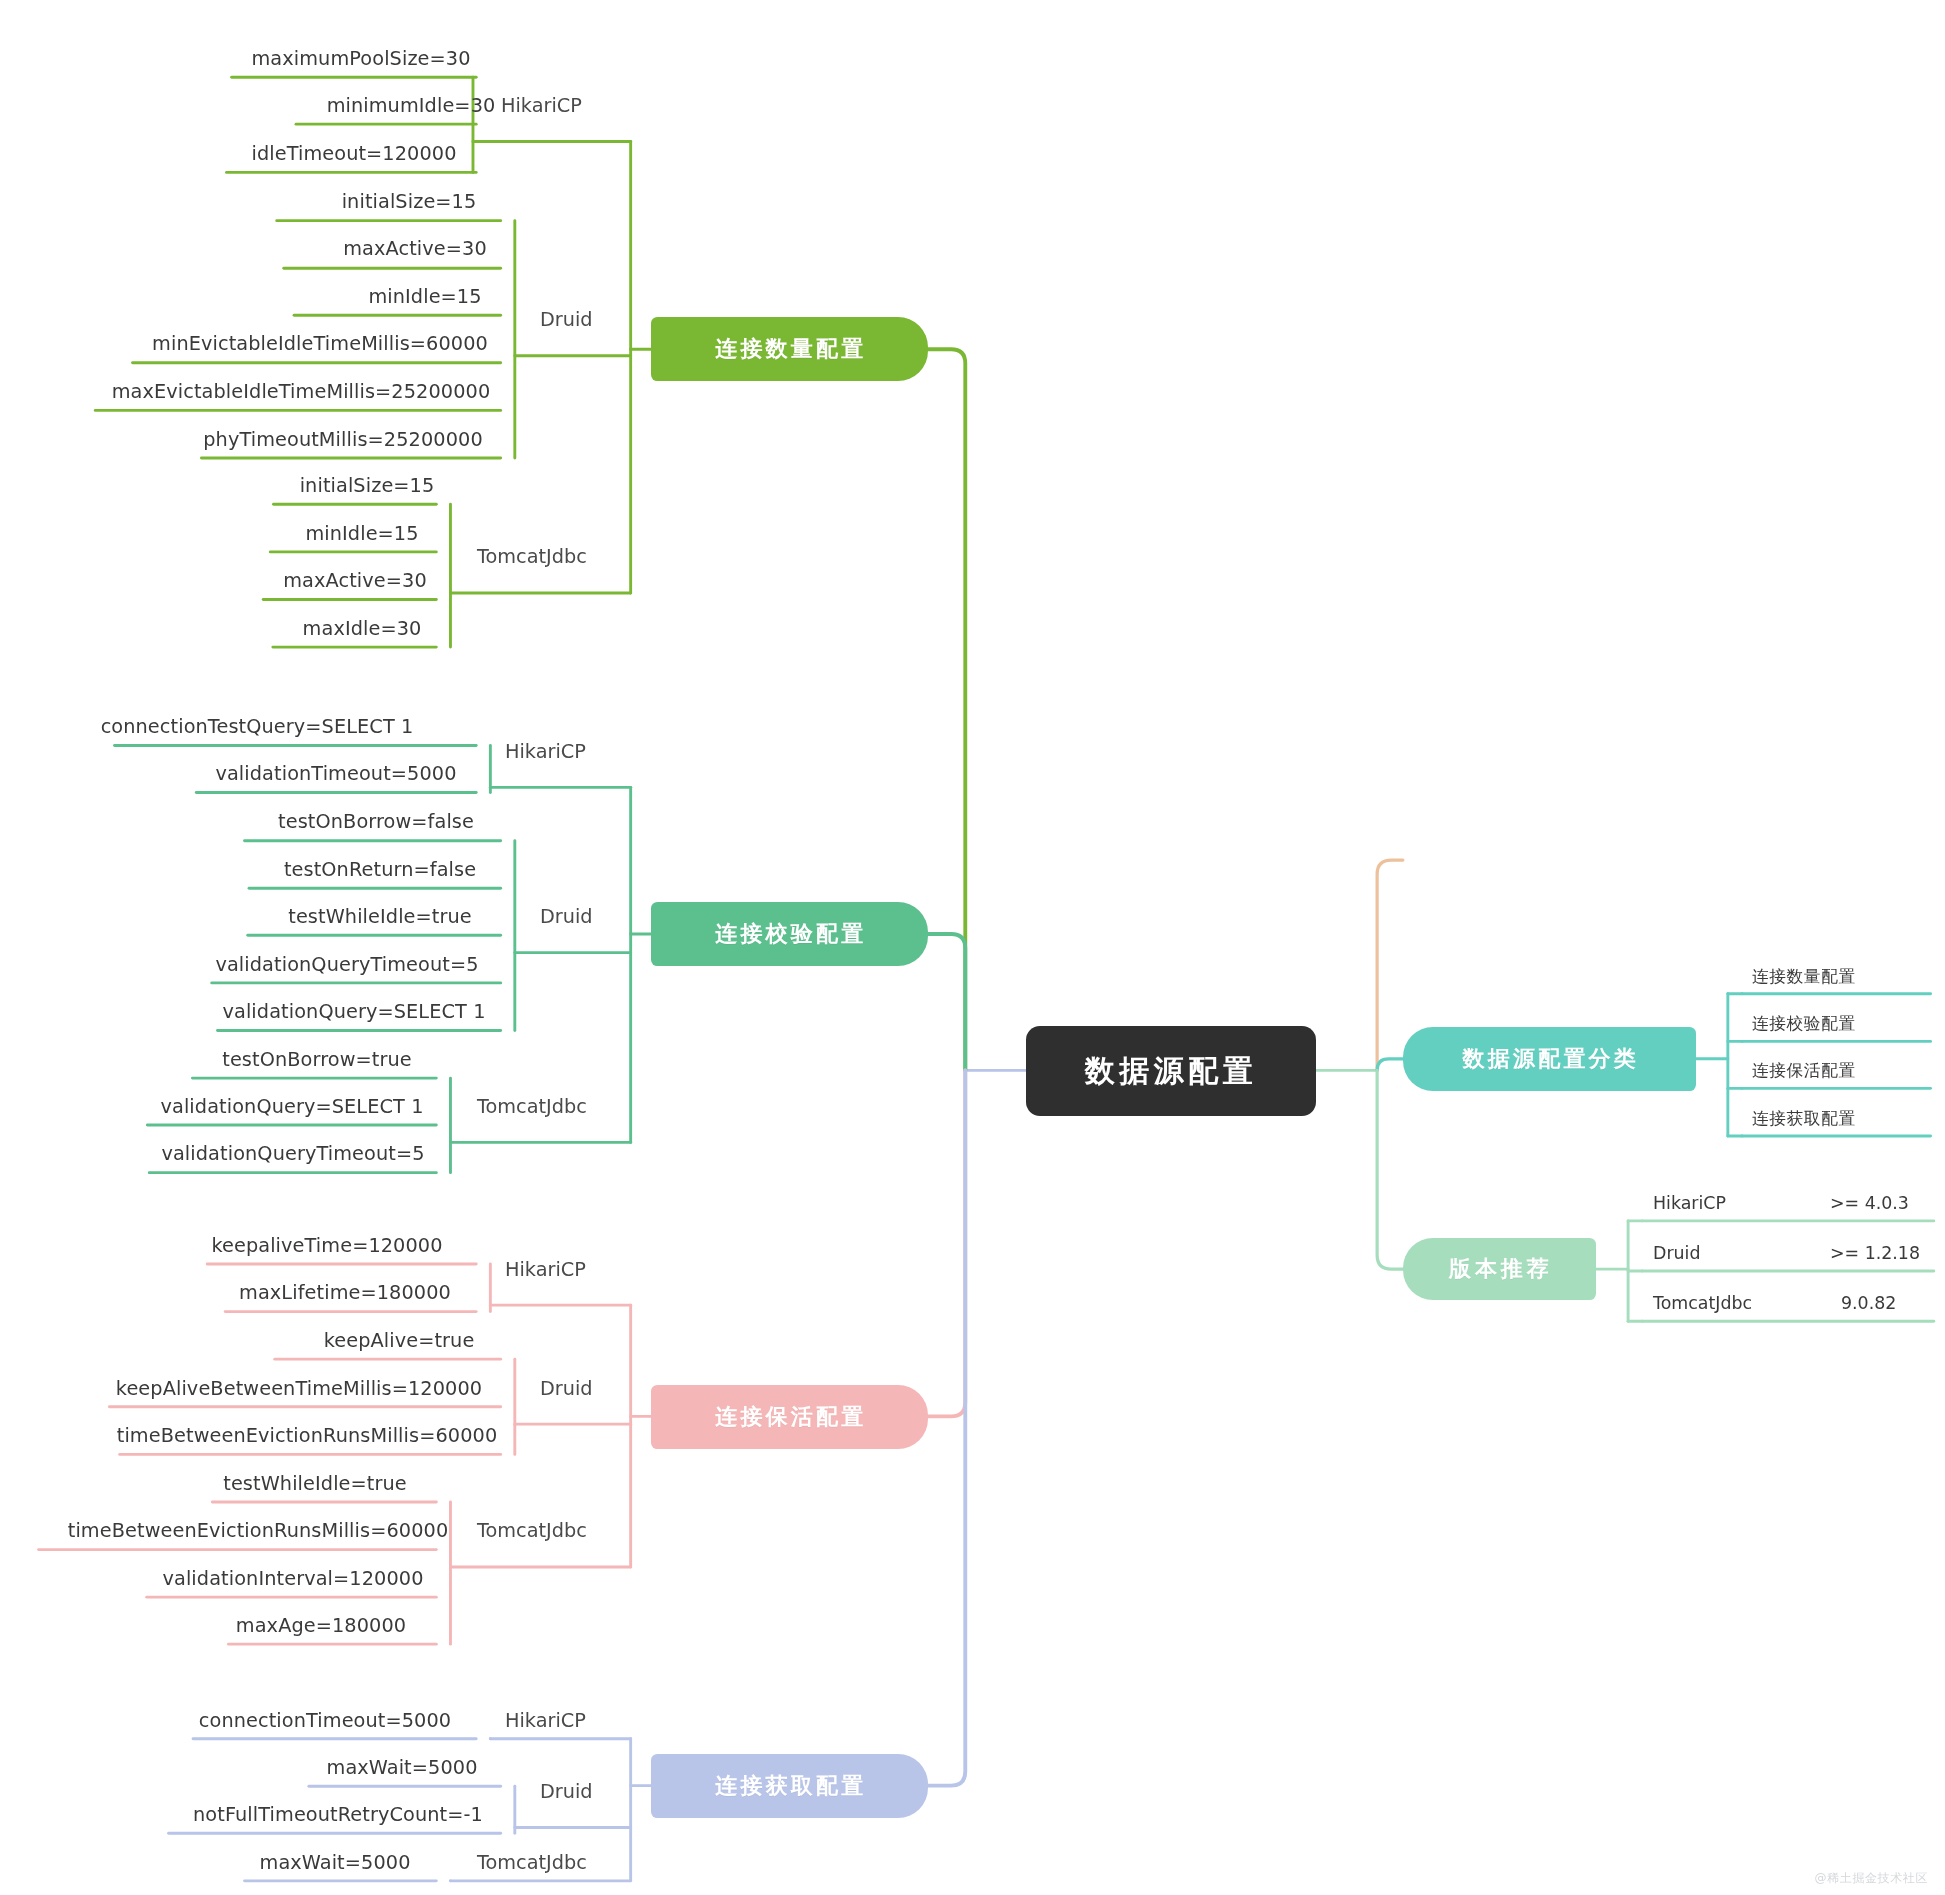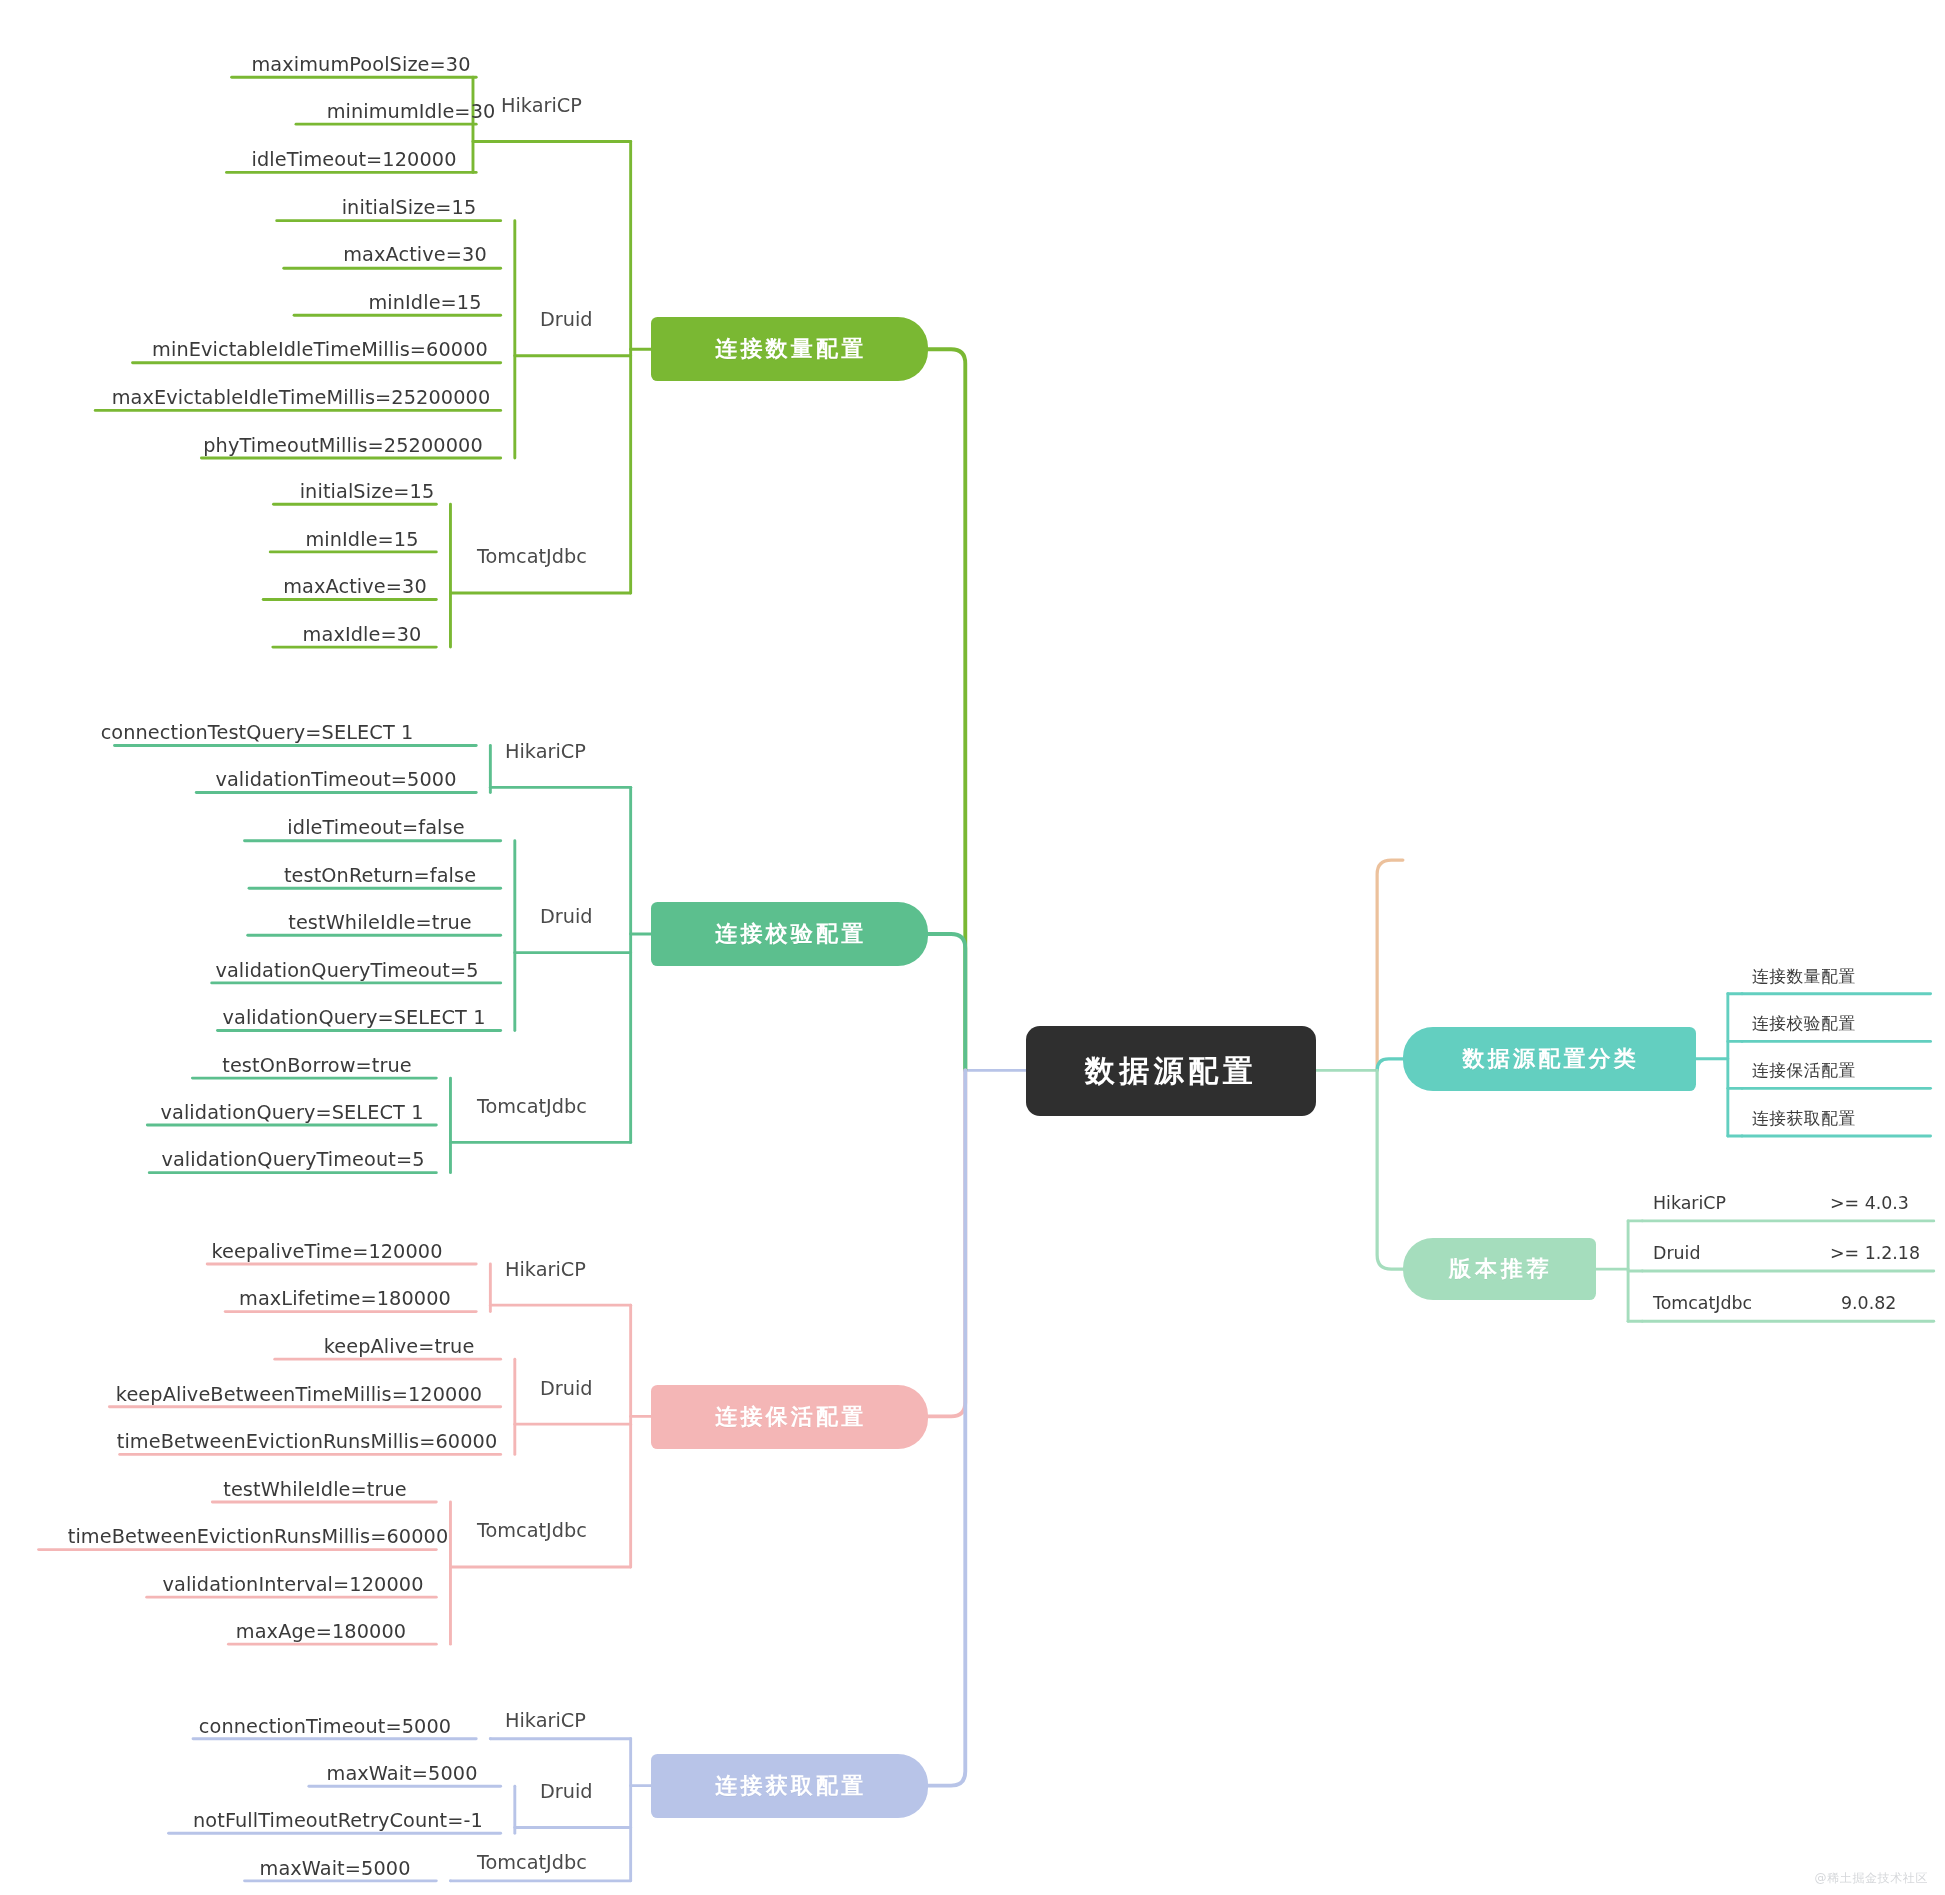--- a/index.html
+++ b/index.html
@@ -15,21 +15,20 @@
   
   .leaf{
     position:absolute;
     font-size:19.3px;
     color:#3a3a3a;
     white-space:nowrap;
     letter-spacing:0.1px;
     line-height:1;
     transform:translate(0,-100%);
     padding-bottom:4.5px;
-    margin-top:6px;
   }
   .leaf.mid{transform:translate(-50%,-100%);}
 
   
   .pool{
     position:absolute;
     font-size:19.3px;
     color:#4a4a4a;
     white-space:nowrap;
     line-height:1;
@@ -247,21 +246,21 @@
   <div class="leaf mid" style="left:367px;top:500px;">initialSize=15</div>
   <div class="leaf mid" style="left:362px;top:548px;">minIdle=15</div>
   <div class="leaf mid" style="left:355px;top:595px;">maxActive=30</div>
   <div class="leaf mid" style="left:362px;top:643px;">maxIdle=30</div>
   <div class="pool" style="left:477px;top:571px;">TomcatJdbc</div>
 
   <div class="leaf mid" style="left:257px;top:741px;">connectionTestQuery=SELECT 1</div>
   <div class="leaf mid" style="left:336px;top:788px;">validationTimeout=5000</div>
   <div class="pool" style="left:505px;top:766px;">HikariCP</div>
 
-  <div class="leaf mid" style="left:376px;top:836px;">idleTimeout=false</div>
+  <div class="leaf mid" style="left:376px;top:836px;">testOnBorrow=false</div>
   <div class="leaf mid" style="left:380px;top:884px;">testOnReturn=false</div>
   <div class="leaf mid" style="left:380px;top:931px;">testWhileIdle=true</div>
   <div class="leaf mid" style="left:347px;top:979px;">validationQueryTimeout=5</div>
   <div class="leaf mid" style="left:354px;top:1026px;">validationQuery=SELECT 1</div>
   <div class="pool" style="left:540px;top:931px;">Druid</div>
 
   <div class="leaf mid" style="left:317px;top:1074px;">testOnBorrow=true</div>
   <div class="leaf mid" style="left:292px;top:1121px;">validationQuery=SELECT 1</div>
   <div class="leaf mid" style="left:293px;top:1168px;">validationQueryTimeout=5</div>
   <div class="pool" style="left:477px;top:1121px;">TomcatJdbc</div>

